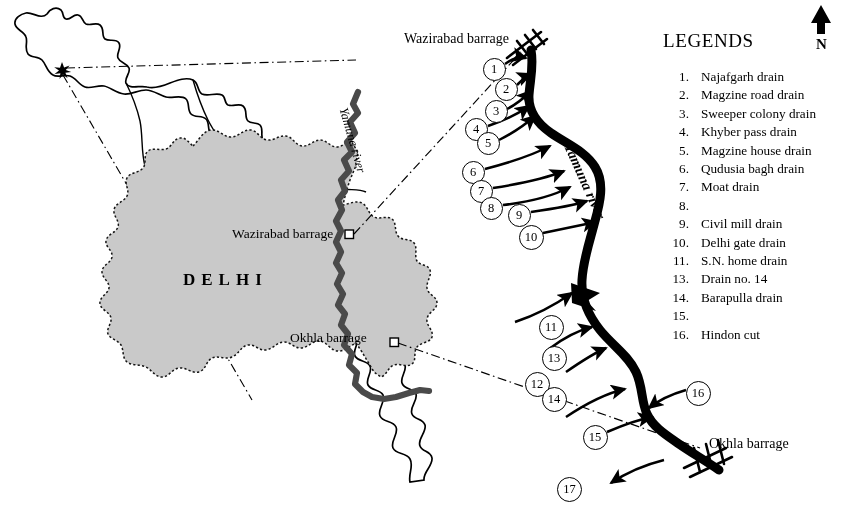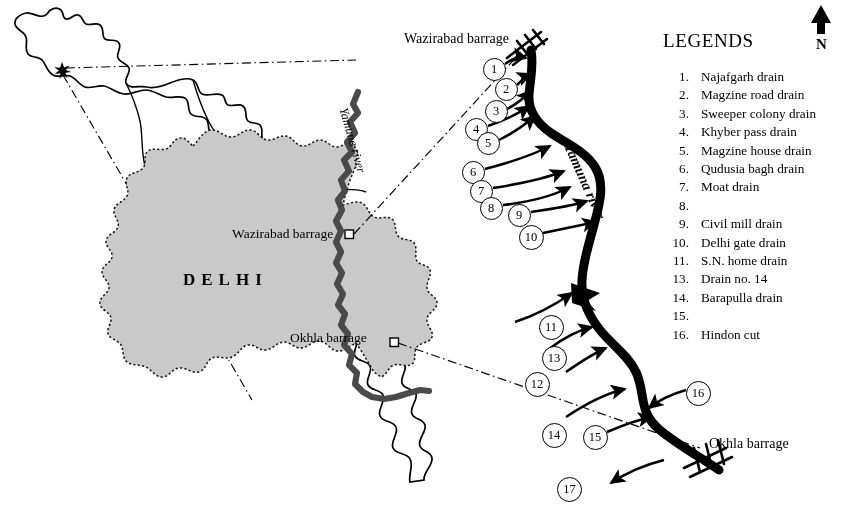--- a/index.html
+++ b/index.html
@@ -270,21 +270,21 @@
       <div class="bub" style="left: 464.5px; top: 117.5px; width: 21px; height: 21px;">4</div>
       <div class="bub" style="left: 476.5px; top: 131.5px; width: 21px; height: 21px;">5</div>
       <div class="bub" style="left: 461.5px; top: 160.5px; width: 21px; height: 21px;">6</div>
       <div class="bub" style="left: 469.5px; top: 179.5px; width: 21px; height: 21px;">7</div>
       <div class="bub" style="left: 479.5px; top: 196.5px; width: 21px; height: 21px;">8</div>
       <div class="bub" style="left: 507.5px; top: 203.5px; width: 21px; height: 21px;">9</div>
       <div class="bub" style="left: 518.5px; top: 224.5px; width: 23px; height: 23px;">10</div>
       <div class="bub" style="left: 490.5px; top: 314.5px; width: 23px; height: 23px; margin-left: 48px;">11</div>
       <div class="bub" style="left: 524.5px; top: 340.5px; width: 23px; height: 23px; margin-top: 31px;">12</div>
       <div class="bub" style="left: 541.5px; top: 346px; width: 23px; height: 23px; text-align: center;">13</div>
-      <div class="bub" style="left: 541.5px; top: 423px; width: 23px; height: 23px;">14</div>
+      <div class="bub" style="left: 541.5px; top: 387px; width: 23px; height: 23px;">14</div>
       <div class="bub" style="left: 582.5px; top: 424.5px; width: 23px; height: 23px;">15</div>
       <div class="bub" style="left: 685.5px; top: 380.5px; width: 23px; height: 23px;">16</div>
       <div class="bub" style="left: 557px; top: 476.5px; width: 23px; height: 23px;">17</div>
     </div>
 
   <div id="legend">
     <div id="legend-title">LEGENDS</div>
     <ol id="legend-list">
         <li>
           <span class="num">1.</span>

